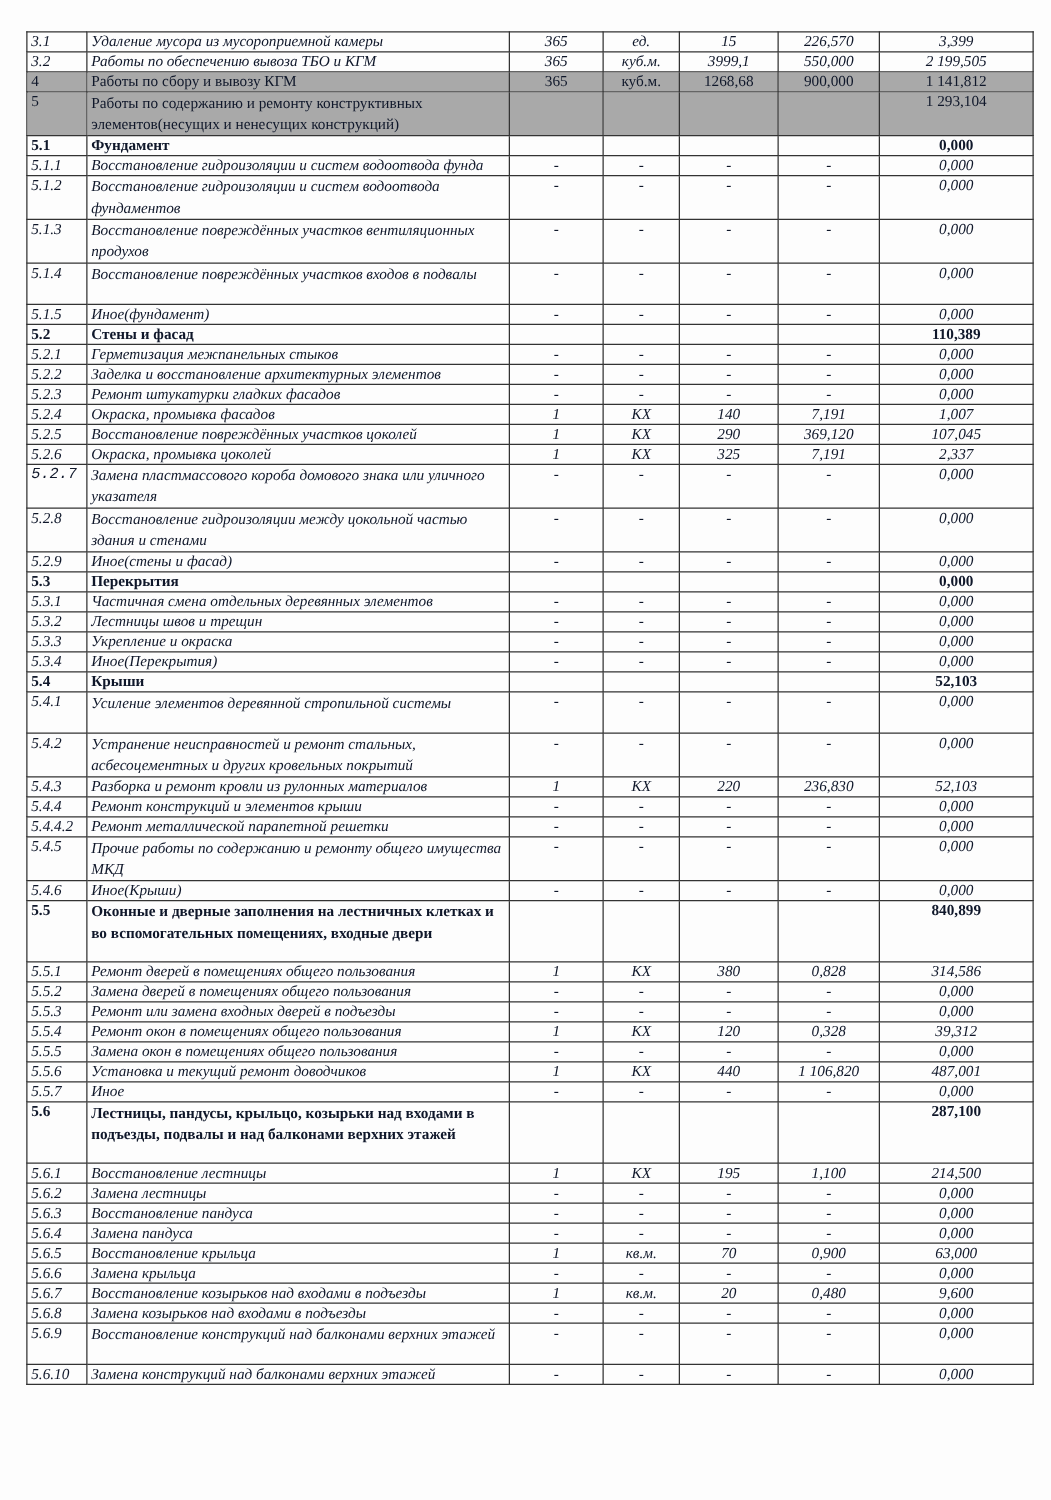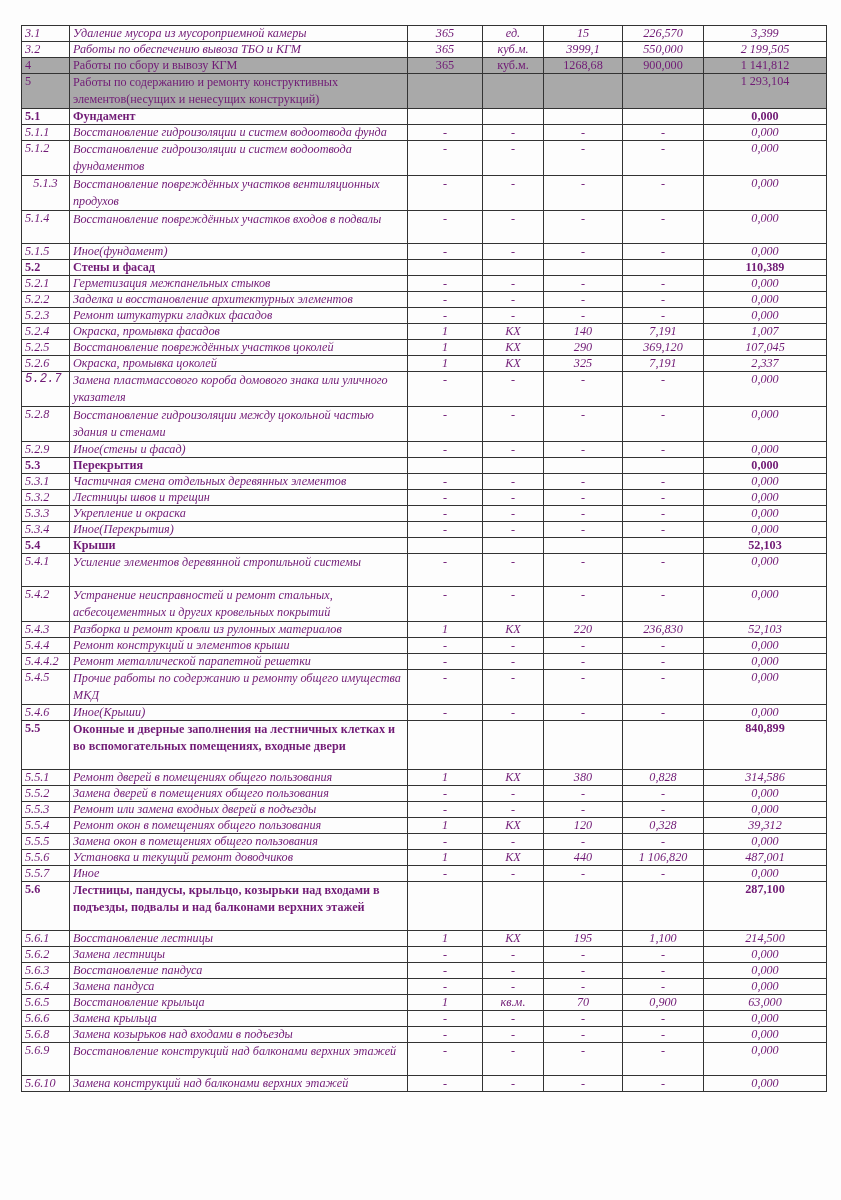--- a/index.html
+++ b/index.html
@@ -4,21 +4,21 @@
 <style>
   html, body { margin:0; padding:0; background:#fdfdfd; }
   body { width:841px; height:1200px; position:relative; overflow:hidden; }
   .page { position:absolute; left:21px; top:25px; width:805px; }
   table.grid {
     border-collapse:collapse;
     width:805px;
     table-layout:fixed;
     font-family:"Liberation Serif","DejaVu Serif",serif;
     font-size:12.2px;
-    color:#701a75;
+    color:#0f172a;
   }
   table.grid td {
     border:1.5px solid #333;
     padding:0 3px;
     line-height:15px;
     height:15px;
     vertical-align:top;
     overflow:hidden;
     white-space:nowrap;
   }
@@ -102,21 +102,21 @@
         <tr class="item tall2">
           <td style="vertical-align: top;">5.1.2</td>
           <td class="wrap">Восстановление гидроизоляции и систем водоотвода фундаментов</td>
           <td class="num">-</td>
           <td class="num">-</td>
           <td class="num">-</td>
           <td class="num">-</td>
           <td class="num">0,000</td>
         </tr>
         <tr class="item tall2">
-          <td style="vertical-align: top; text-align: center;">5.1.3</td>
+          <td style="vertical-align: top;">5.1.3</td>
           <td class="wrap">Восстановление повреждённых участков вентиляционных продухов</td>
           <td class="num">-</td>
           <td class="num">-</td>
           <td class="num">-</td>
           <td class="num">-</td>
           <td class="num">0,000</td>
         </tr>
         <tr class="item tall2">
           <td style="vertical-align: top;">5.1.4</td>
           <td class="wrap">Восстановление повреждённых участков входов в подвалы</td>
@@ -469,20 +469,29 @@
           <td class="num">63,000</td>
         </tr>
         <tr class="item">
           <td>5.6.6</td>
           <td>Замена крыльца</td>
           <td class="num">-</td>
           <td class="num">-</td>
           <td class="num">-</td>
           <td class="num">-</td>
           <td class="num">0,000</td>
+        </tr>
+        <tr class="item">
+          <td>5.6.7</td>
+          <td>Восстановление козырьков над входами в подъезды</td>
+          <td class="num">1</td>
+          <td class="num">кв.м.</td>
+          <td class="num">20</td>
+          <td class="num">0,480</td>
+          <td class="num">9,600</td>
         </tr>
         <tr class="item">
           <td>5.6.8</td>
           <td>Замена козырьков над входами в подъезды</td>
           <td class="num">-</td>
           <td class="num">-</td>
           <td class="num">-</td>
           <td class="num">-</td>
           <td class="num">0,000</td>
         </tr>

